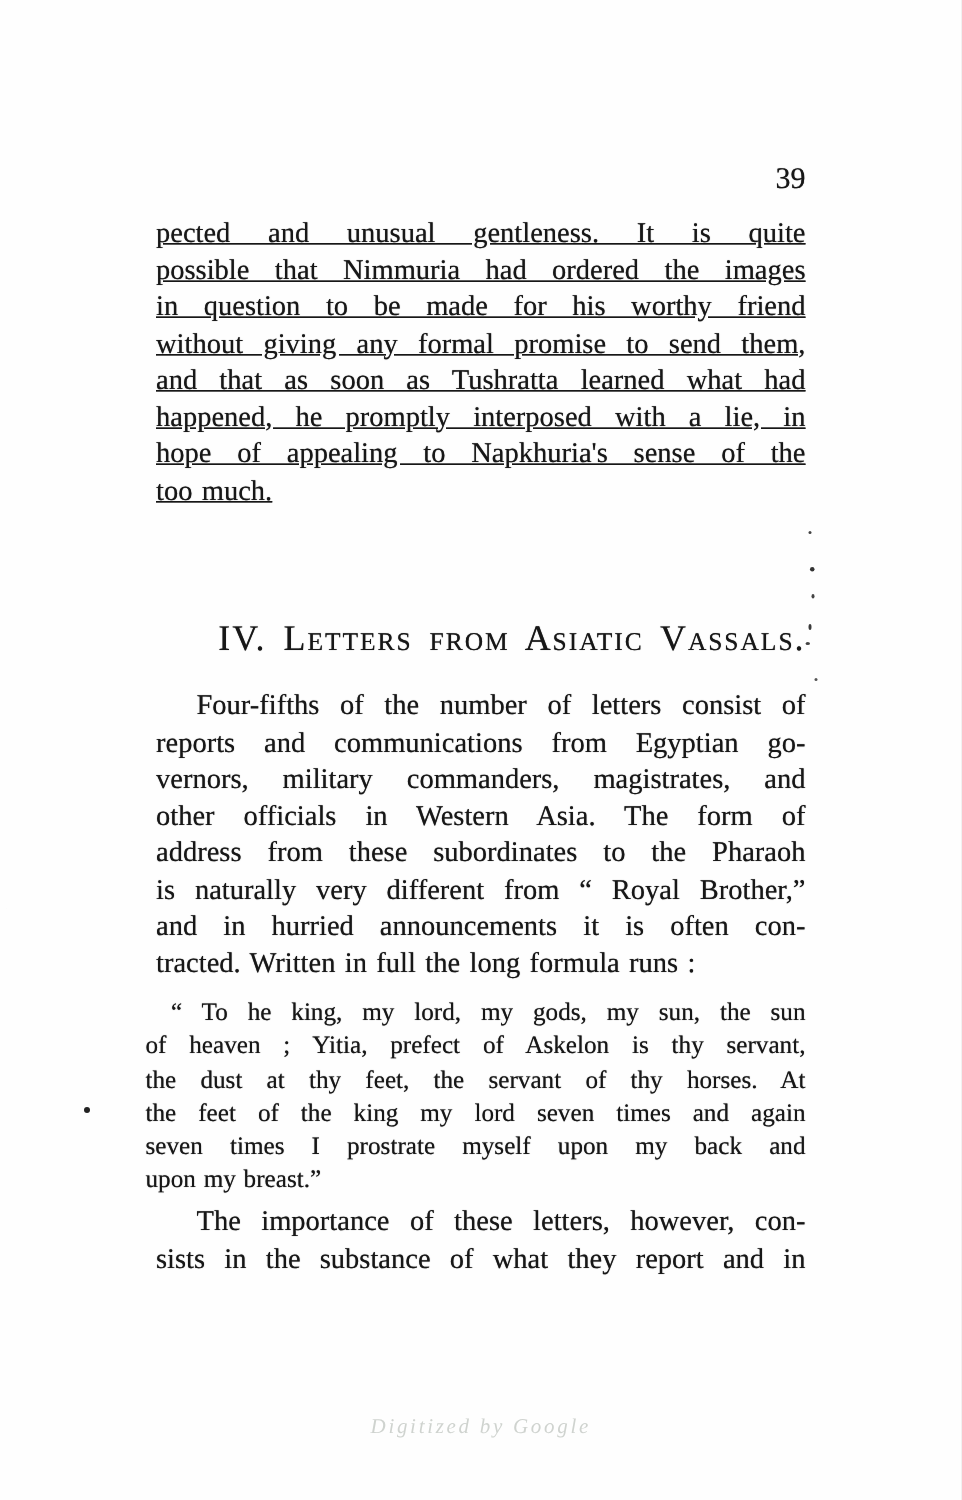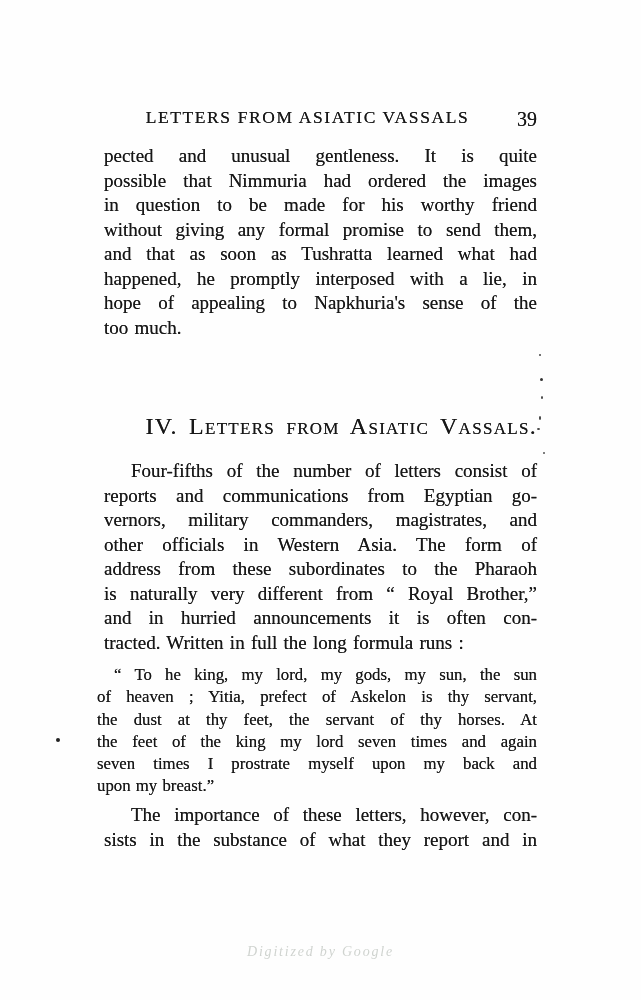--- a/index.html
+++ b/index.html
@@ -16,21 +16,21 @@
   
   .running-header{top:107px;height:24px;font-size:17.5px;letter-spacing:1.6px;}
   .rh-title{position:absolute;left:0;right:26px;text-align:center;white-space:nowrap;
             text-shadow:0 0 .5px rgba(0,0,0,.75);}
   .rh-folio{position:absolute;right:0;top:1px;font-size:20px;letter-spacing:0;
             text-shadow:0 0 .5px rgba(0,0,0,.75);}
 
   
   .para{font-size:19px;line-height:24.5px;word-spacing:1.5px;
         text-shadow:0 0 .55px rgba(0,0,0,.72);}
-  .p1{top:144px;}
+  .p1{top:144px;text-decoration:underline;}
   .p2{top:459px;}
   .p3{top:802px;line-height:25px;}
   .quote{left:97px;width:440px;top:664px;font-size:16.8px;line-height:22.3px;word-spacing:1px;}
   .line{text-align:justify;}
   .line.just{text-align-last:justify;}
   .indent-first .line:first-child{text-indent:27px;}
   .quote.indent-first .line:first-child{text-indent:17px;}
 
   
   .heading{top:413px;text-align:right;font-variant:small-caps;
@@ -74,21 +74,20 @@
     <svg width="46" height="1000" xmlns="http://www.w3.org/2000/svg">
       <filter id="speckle" x="0" y="0" width="100%" height="100%">
         <feTurbulence type="fractalNoise" baseFrequency="0.55 0.38" numOctaves="3" seed="11" stitchTiles="stitch"></feTurbulence>
         <feColorMatrix type="matrix" values="0 0 0 0 0  0 0 0 0 0  0 0 0 0 0  22 22 22 0 -52"></feColorMatrix>
       </filter>
       <rect width="46" height="1000" filter="url(#speckle)"></rect>
     </svg>
   </div>
 
   <div class="col running-header">
-    <div class="rh-title">LETTERS FROM ASIATIC VASSALS</div>
     <div class="rh-folio">39</div>
   </div>
 
   <div class="col para p1">
       <div class="line just">pected and unusual gentleness. It is quite</div>
       <div class="line just">possible that Nimmuria had ordered the images</div>
       <div class="line just">in question to be made for his worthy friend</div>
       <div class="line just">without giving any formal promise to send them,</div>
       <div class="line just">and that as soon as Tushratta learned what had</div>
       <div class="line just">happened, he promptly interposed with a lie, in</div>

